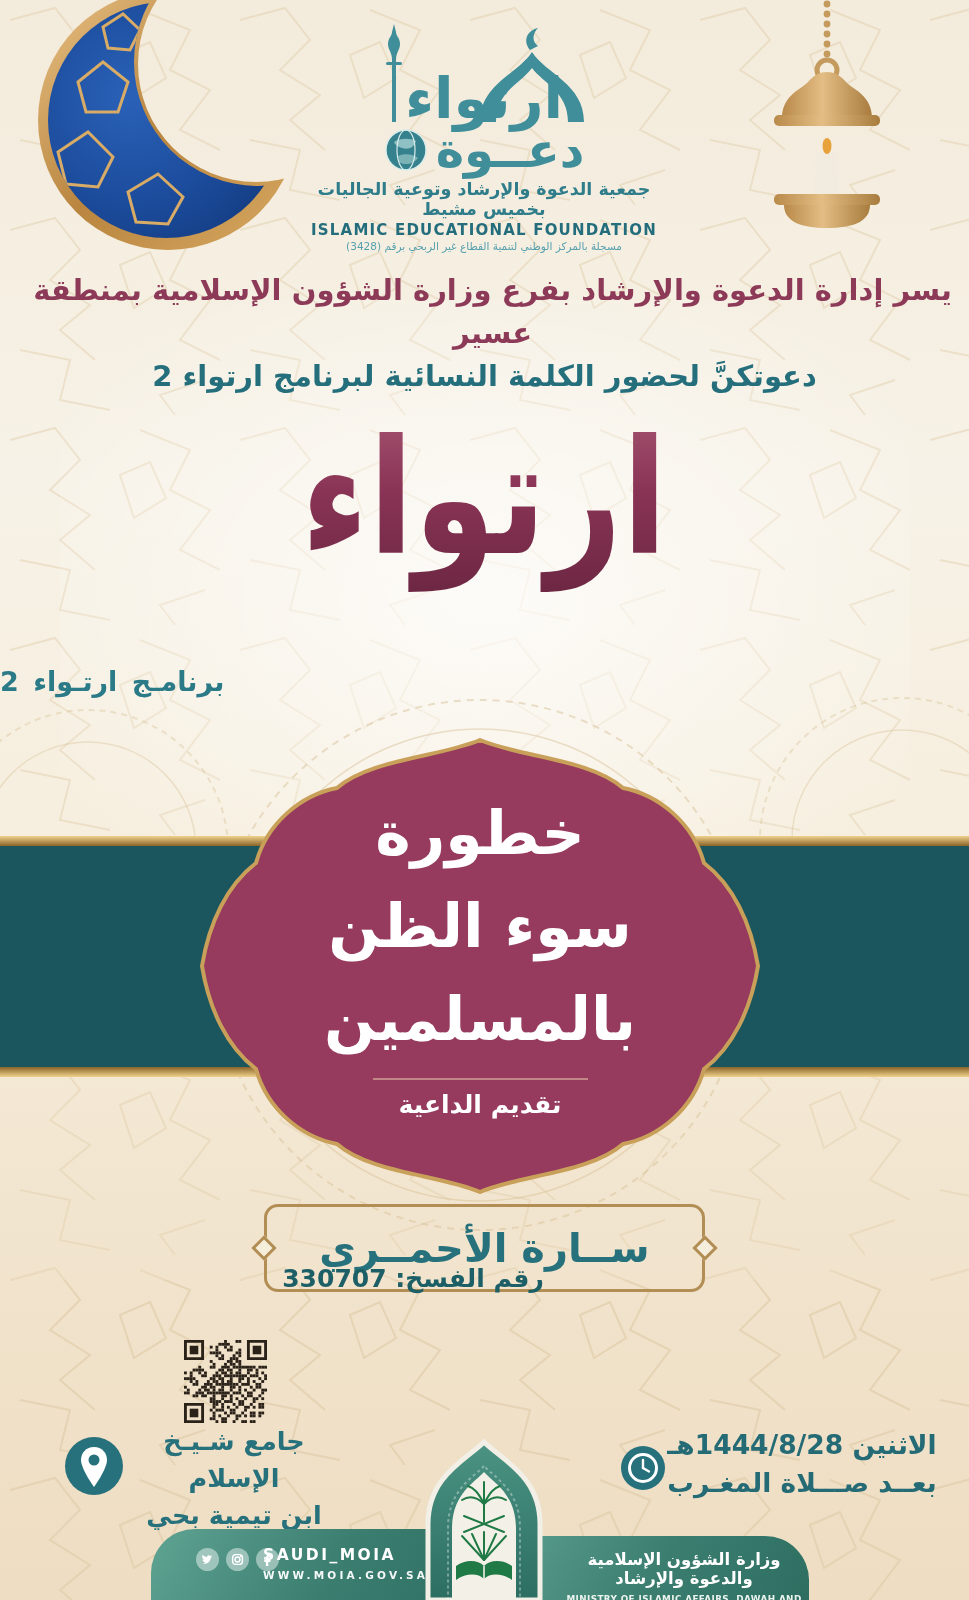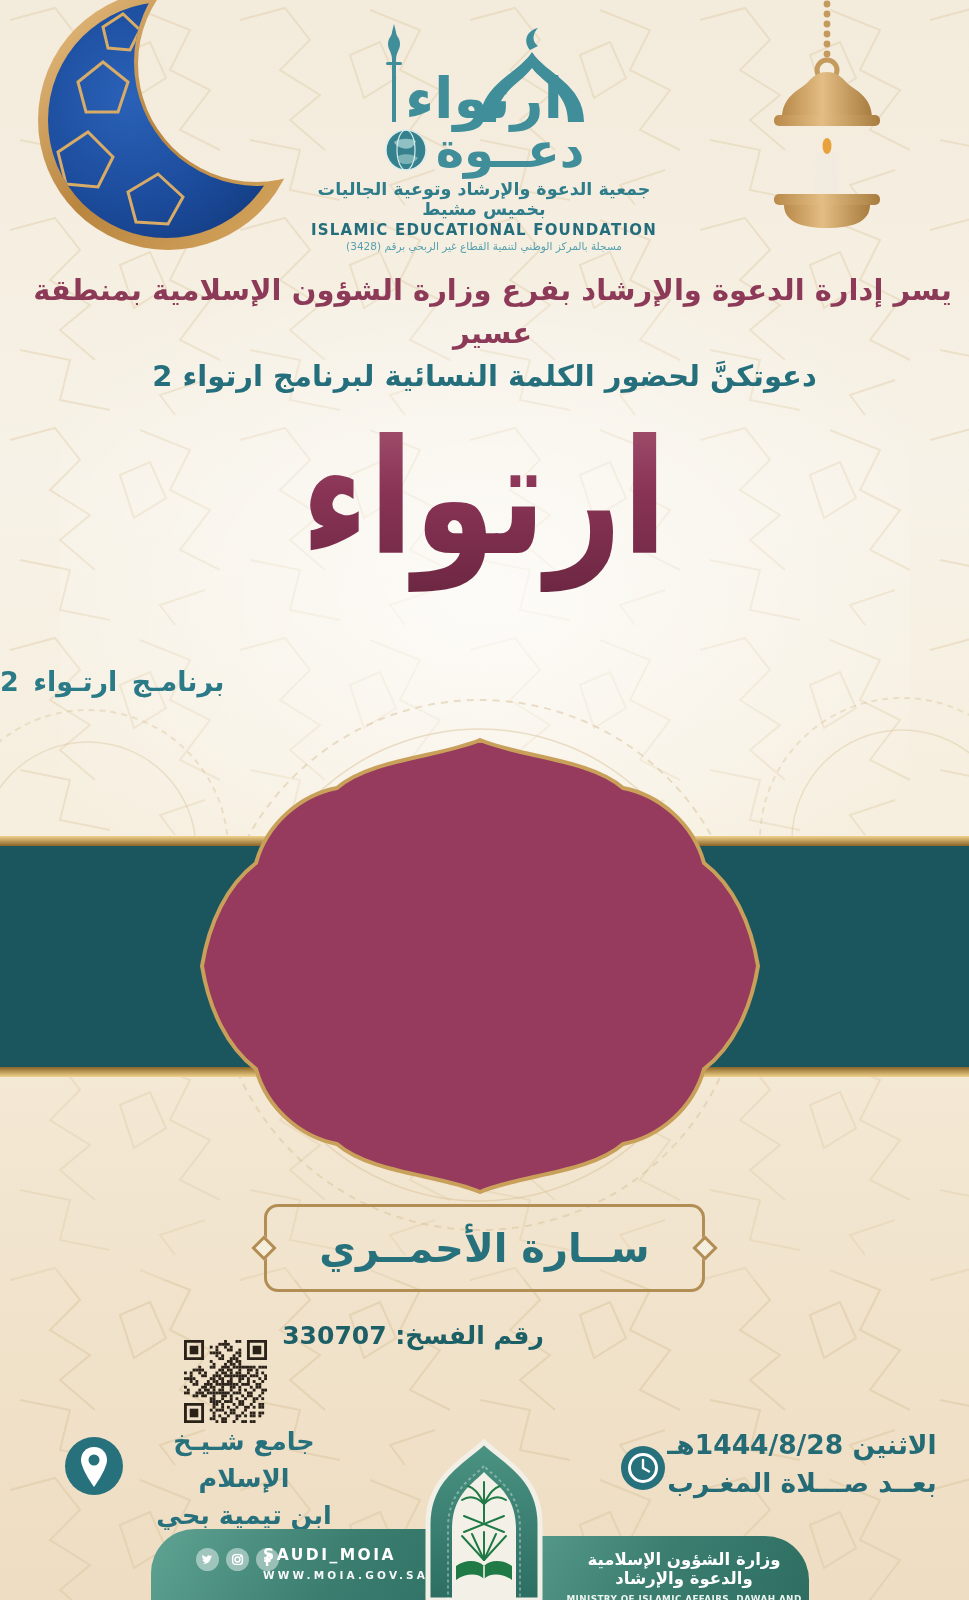--- a/index.html
+++ b/index.html
@@ -49,24 +49,24 @@
   .badge-line { color:#fff; font-weight:bold; font-size:60px; line-height:93px; }
   .badge-divider { width:215px; height:2px; background:rgba(232,200,170,.55); margin:12px 0 10px; }
   .badge-presenter { color:#fff; font-weight:bold; font-size:25px; }
 
   
   .name-box { left:264px; top:1204px; width:441px; height:88px; border:3px solid #b28e55; border-radius:14px;
     display:flex; align-items:center; justify-content:center; direction:rtl; }
   .name-box .notch { position:absolute; width:18px; height:18px; background:#f6eedd; border:3px solid #b28e55; transform:rotate(45deg); top:32px; }
   .notch-l { left:-12px; } .notch-r { right:-12px; }
   .presenter-name { font-size:40px; font-weight:bold; color:#27717c; }
-  .permit { left:0; top:1321px; width:826px; text-align:center; direction:rtl; font-size:25px; font-weight:bold; color:#1d5f66; }
-
-  
-  .loc-text { left:128px; top:1423px; width:232px; text-align:center; direction:rtl; font-size:25.5px; font-weight:bold; color:#27717c; line-height:37px; }
+  .permit { left:0; top:1264px; width:826px; text-align:center; direction:rtl; font-size:25px; font-weight:bold; color:#1d5f66; }
+
+  
+  .loc-text { left:118px; top:1423px; width:232px; text-align:center; direction:rtl; font-size:25.5px; font-weight:bold; color:#27717c; line-height:37px; }
   .dt-text { left:662px; top:1426px; width:280px; text-align:center; direction:rtl; font-size:26.5px; font-weight:bold; color:#256b76; line-height:38px; }
 
   
   .blob { background:linear-gradient(120deg,#5fa393 0%,#3b7e70 55%,#2d6e61 100%); }
   .blob-left { left:151px; top:1529px; width:340px; height:71px; border-radius:44px 0 0 0; }
   .blob-right { left:478px; top:1536px; width:331px; height:64px; border-radius:0 44px 0 0; }
   .social-row { left:196px; top:1548px; display:flex; gap:7px; }
   .social-circle { width:23px; height:23px; border-radius:50%; background:rgba(255,255,255,.45); display:flex; align-items:center; justify-content:center; }
   .handle { left:263px; top:1546px; font-size:15.5px; font-weight:bold; color:#fff; letter-spacing:2.5px; }
   .website { left:263px; top:1569px; font-size:10.5px; font-weight:bold; color:rgba(255,255,255,.95); letter-spacing:3.2px; }
@@ -227,20 +227,27 @@
   <div class="abs gold-strip gold-top"></div>
   <div class="abs band"></div>
   <div class="abs gold-strip gold-bottom"></div>
 
   <svg class="abs" style="left:195px;top:733px" width="570" height="470" viewBox="0 0 570 470">
     <path d="M285,7 C325,24 395,26 428,55 C464,62 498,90 509,130 C538,152 556,190 563,233
              C556,276 538,314 509,336 C498,376 464,404 428,411 C395,440 325,442 285,459
              C245,442 175,440 142,411 C106,404 72,376 61,336 C32,314 14,276 7,233
              C14,190 32,152 61,130 C72,90 106,62 142,55 C175,26 245,24 285,7 Z" fill="#963a5e" stroke="#c9a05a" stroke-width="4"></path>
   </svg>
+  <div class="abs badge-content">
+    <div class="badge-line">خطورة</div>
+    <div class="badge-line">سوء الظن</div>
+    <div class="badge-line">بالمسلمين</div>
+    <div class="badge-divider"></div>
+    <div class="badge-presenter">تقديم الداعية</div>
+  </div>
 
   <div class="abs name-box">
     <div class="notch notch-l"></div>
     <div class="notch notch-r"></div>
     <div class="presenter-name">ســارة الأحمــري</div>
   </div>
   <div class="abs permit">رقم الفسخ: 330707</div>
 
   <svg class="abs" style="left:184px;top:1340px" width="83" height="83" viewBox="0 0 29 29">
     <g fill="#2a2118">

